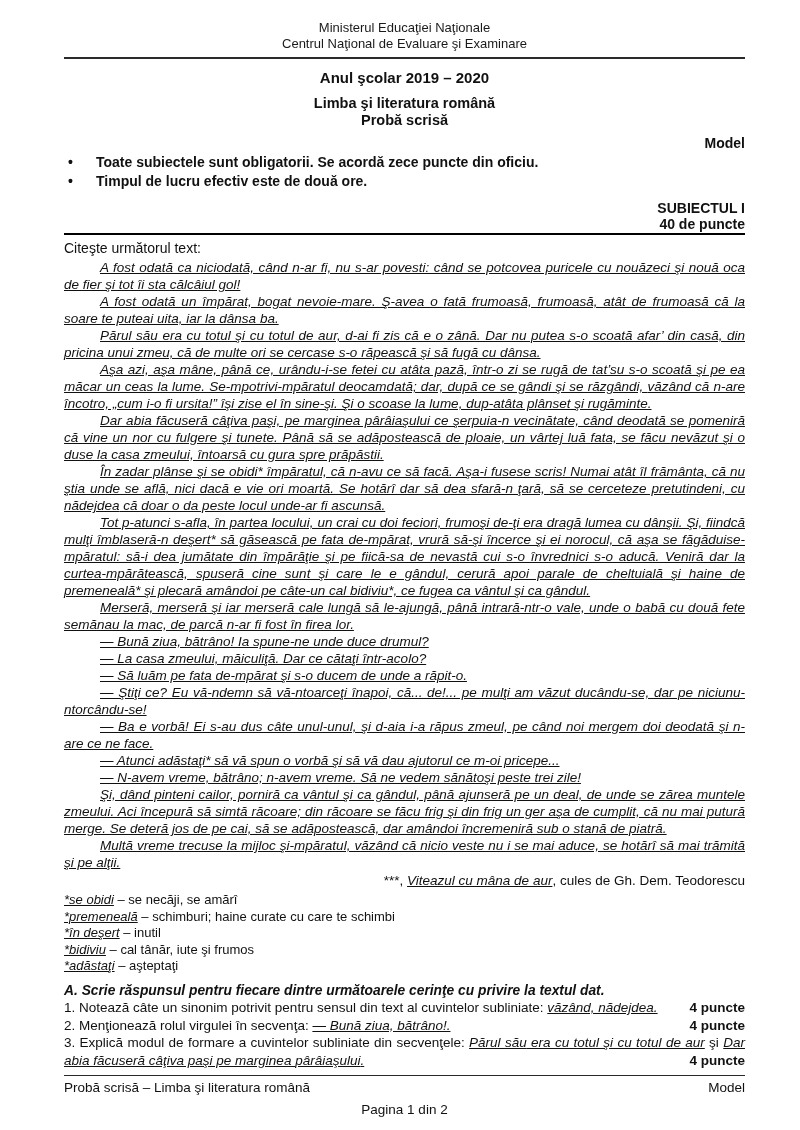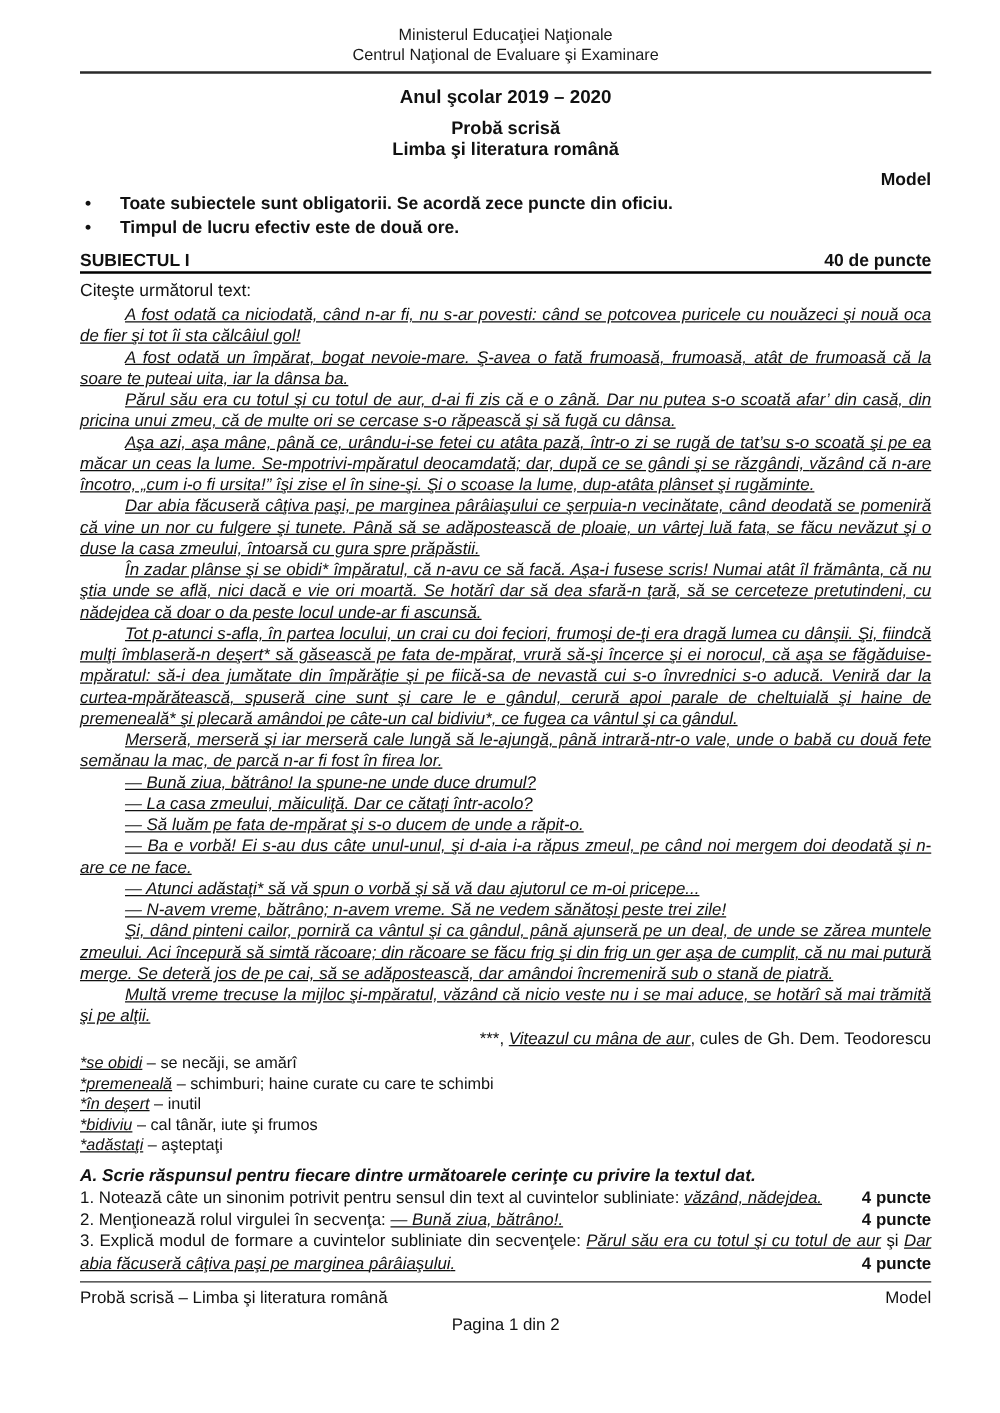--- a/index.html
+++ b/index.html
@@ -30,21 +30,21 @@
   
   .rules{ margin:2px 0 0 0; padding:0; list-style:none;}
   .rules li{ font-weight:700; font-size:14px; line-height:19px; padding-left:32px; position:relative;}
   .rules li .blt{ position:absolute; left:4px; top:0;}
 
   
   .subject-row{
     display:flex; justify-content:space-between; align-items:flex-end;
     border-bottom:2px solid #000;
     font-weight:700; font-size:14px;
-    margin-top:9px; padding-bottom:1px;
+    margin-top:9px; padding-bottom:1px;flex-direction:column;
   }
   .subject-row .sr-label{text-decoration:none;}
 
   .read-prompt{ font-weight:400; font-size:14px; margin:5px 0 3px 0;}
 
   
   .story p{
     margin:0; font-size:13.5px; line-height:17px;
     text-align:justify; text-indent:36px;
   }
@@ -73,22 +73,22 @@
   <div class="org">
     <div>Ministerul Educaţiei Naţionale</div>
     <div>Centrul Naţional de Evaluare şi Examinare</div>
   </div>
   <hr class="org-rule">
 
   <div class="exam-title">
     <div>Anul şcolar 2019 – 2020</div>
   </div>
   <div class="exam-sub">
+    <div>Limba şi literatura română</div>
     <div>Probă scrisă</div>
-    <div>Limba şi literatura română</div>
   </div>
   <div class="model-top">Model</div>
 
   <ul class="rules">
     <li><span class="blt">•</span><span>Toate subiectele sunt obligatorii. Se acordă zece puncte din oficiu.</span></li>
     <li><span class="blt">•</span><span>Timpul de lucru efectiv este de două ore.</span></li>
   </ul>
 
   <div class="subject-row">
     <span class="sr-label">SUBIECTUL I</span>
@@ -102,20 +102,21 @@
       <p><span class="it">A fost odată un împărat, bogat nevoie-mare. Ş-avea o fată frumoasă, frumoasă, atât de frumoasă că la soare te puteai uita, iar la dânsa ba.</span></p>
       <p><span class="it">Părul său era cu totul şi cu totul de aur, d-ai fi zis că e o zână. Dar nu putea s-o scoată afar’ din casă, din pricina unui zmeu, că de multe ori se cercase s-o răpească şi să fugă cu dânsa.</span></p>
       <p><span class="it">Aşa azi, aşa mâne, până ce, urându-i-se fetei cu atâta pază, într-o zi se rugă de tat’su s-o scoată şi pe ea măcar un ceas la lume. Se-mpotrivi-mpăratul deocamdată; dar, după ce se gândi şi se răzgândi, </span><span class="it ul">văzând</span><span class="it"> că n-are încotro, „cum i-o fi ursita!” îşi zise el în sine-şi. Şi o scoase la lume, dup-atâta plânset şi rugăminte.</span></p>
       <p><span class="it">Dar abia făcuseră câţiva paşi, pe marginea pârâiaşului ce şerpuia-n vecinătate, când deodată se pomeniră că vine un nor cu fulgere şi tunete. Până să se adăpostească de ploaie, un vârtej luă fata, se făcu nevăzut şi o duse la casa zmeului, întoarsă cu gura spre prăpăstii.</span></p>
       <p><span class="it">În zadar plânse şi se obidi* împăratul, că n-avu ce să facă. Aşa-i fusese scris! Numai atât îl frământa, că nu ştia unde se află, nici dacă e vie ori moartă. Se hotărî dar să dea sfară-n ţară, să se cerceteze pretutindeni, cu </span><span class="it ul">nădejdea</span><span class="it"> că doar o da peste locul unde-ar fi ascunsă.</span></p>
       <p><span class="it">Tot p-atunci s-afla, în partea locului, un crai cu doi feciori, frumoşi de-ţi era dragă lumea cu dânşii. Şi, fiindcă mulţi îmblaseră-n deşert* să găsească pe fata de-mpărat, vrură să-şi încerce şi ei norocul, că aşa se făgăduise-mpăratul: să-i dea jumătate din împărăţie şi pe fiică-sa de nevastă cui s-o învrednici s-o aducă. Veniră dar la curtea-mpărătească, spuseră cine sunt şi care le e gândul, cerură apoi parale de cheltuială şi haine de premeneală* şi plecară amândoi pe câte-un cal bidiviu*, ce fugea ca vântul şi ca gândul.</span></p>
       <p><span class="it">Merseră, merseră şi iar merseră cale lungă să le-ajungă, până intrară-ntr-o vale, unde o babă cu două fete semănau la mac, de parcă n-ar fi fost în firea lor.</span></p>
       <p><span class="it">— Bună ziua, bătrâno! Ia spune-ne unde duce drumul?</span></p>
       <p><span class="it">— La casa zmeului, măiculiţă. Dar ce cătaţi într-acolo?</span></p>
       <p><span class="it">— Să luăm pe fata de-mpărat şi s-o ducem de unde a răpit-o.</span></p>
+      <p><span class="it">— Ştiţi ce? Eu vă-ndemn să vă-ntoarceţi înapoi, că... de!... pe mulţi am văzut ducându-se, dar pe niciunu-ntorcându-se!</span></p>
       <p><span class="it">— Ba e vorbă! Ei s-au dus câte unul-unul, şi d-aia i-a răpus zmeul, pe când noi mergem doi deodată şi n-are ce ne face.</span></p>
       <p><span class="it">— Atunci adăstaţi* să vă spun o vorbă şi să vă dau ajutorul ce m-oi pricepe...</span></p>
       <p><span class="it">— N-avem vreme, bătrâno; n-avem vreme. Să ne vedem sănătoşi peste trei zile!</span></p>
       <p><span class="it">Şi, dând pinteni cailor, porniră ca vântul şi ca gândul, până ajunseră pe un deal, de unde se zărea muntele zmeului. Aci începură să simtă răcoare; din răcoare se făcu frig şi din frig un ger aşa de cumplit, că nu mai putură merge. Se deteră jos de pe cai, să se adăpostească, dar amândoi încremeniră sub o stană de piatră.</span></p>
       <p><span class="it">Multă vreme trecuse la mijloc şi-mpăratul, văzând că nicio veste nu i se mai aduce, se hotărî să mai trămită şi pe alţii.</span></p>
     </div>
 
   <div class="attribution" id="attribution"><span>***, </span><span class="it">Viteazul cu mâna de aur</span><span>, cules de Gh. Dem. Teodorescu</span></div>
 
   <div class="footnotes" id="footnotes">

